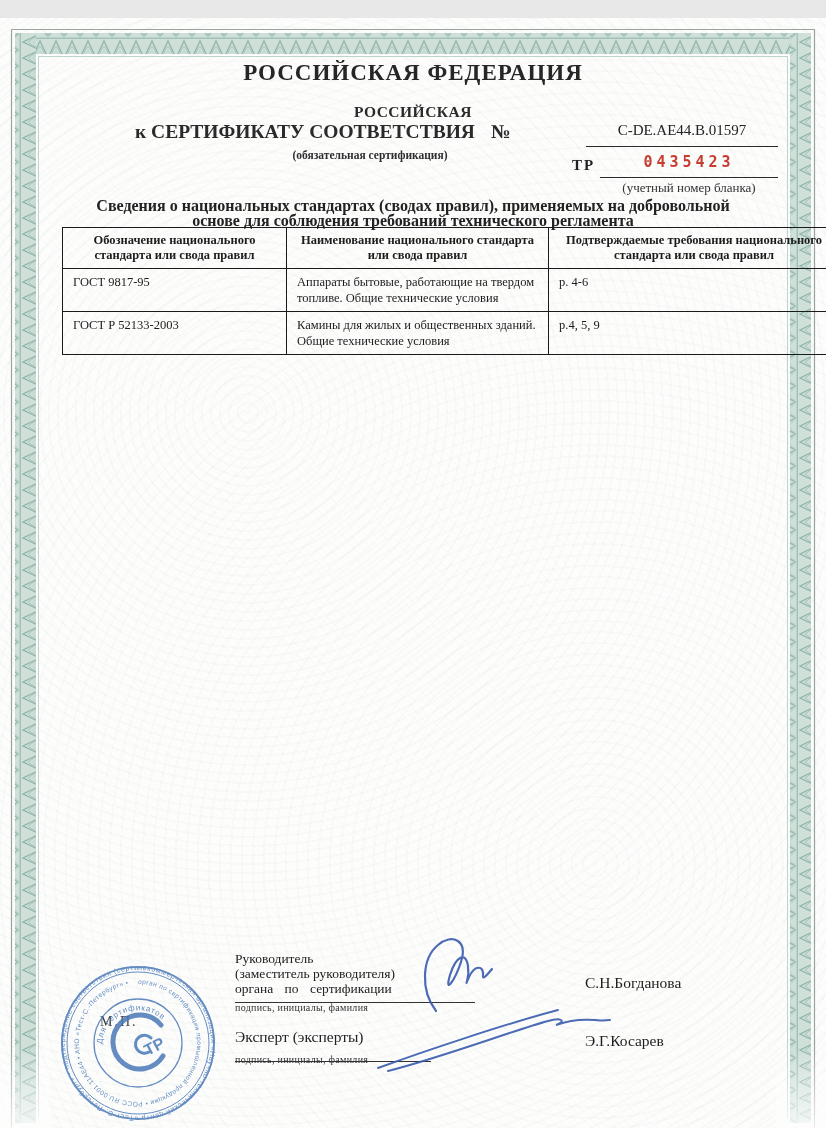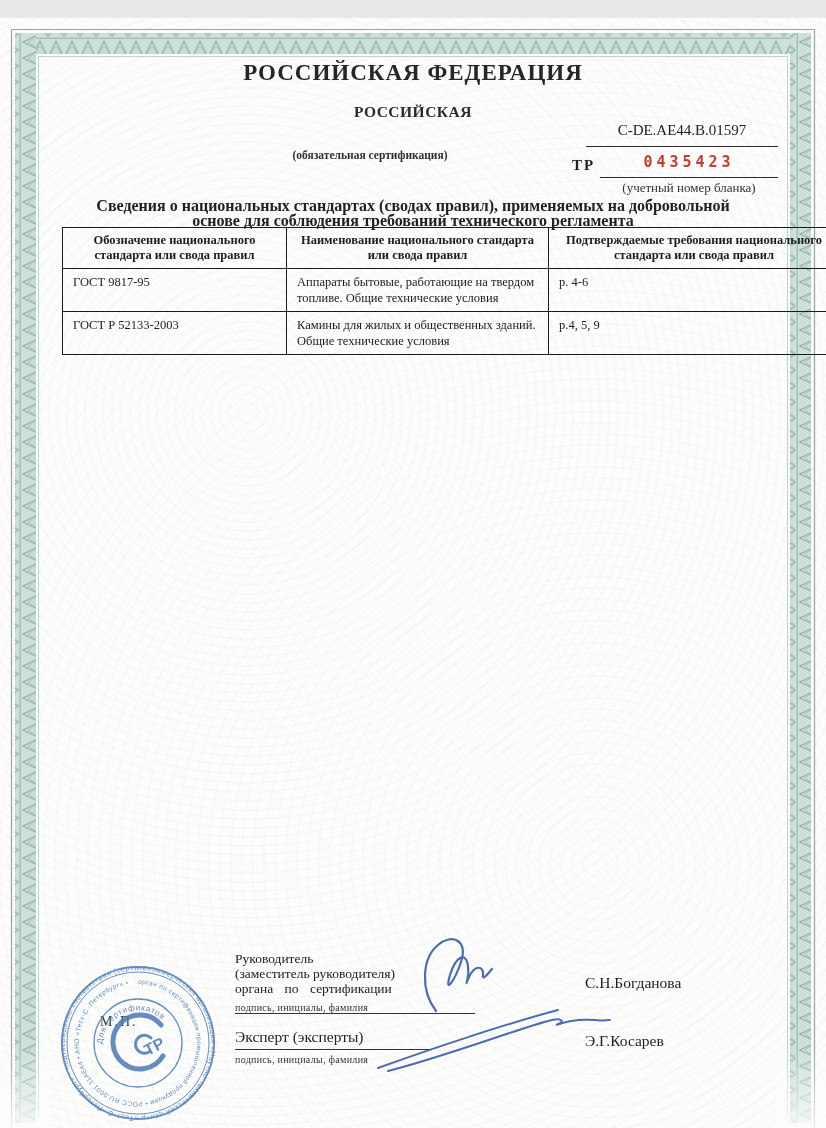--- a/index.html
+++ b/index.html
@@ -70,33 +70,33 @@
     padding:5px 10px;vertical-align:top;
   }
   .std-table th{
     font-weight:bold;text-align:center;line-height:15px;vertical-align:middle;
   }
   .std-table td{line-height:16px;}
   .col1{width:203px;}.col2{width:241px;}.col3{width:270px;}
   .sig-role{
     left:235px;top:933px;width:240px;
     font-size:13.5px;line-height:15px;color:#222;
-    border-bottom:1px solid #333;padding-bottom:17px;
+    border-bottom:1px solid #333;padding-bottom:6px;
   }
   .sig-role .spread{word-spacing:8px;}
   .sig-caption1{
     left:235px;top:984px;font-size:10px;color:#333;letter-spacing:.3px;
   }
   .sig-name-head{
     left:585px;top:956px;font-size:15.5px;color:#1e1e1e;
   }
   .expert-role{
     left:235px;top:1010px;width:196px;
     font-size:15.5px;color:#222;
-    border-bottom:1px solid #333;padding-bottom:3px;
+    border-bottom:1px solid #333;padding-bottom:15px;
   }
   .sig-caption2{
     left:235px;top:1036px;font-size:10px;color:#333;letter-spacing:.3px;
   }
   .sig-name-expert{
     left:585px;top:1014px;font-size:15.5px;color:#1e1e1e;
   }
   .mp-label{
     left:100px;top:996px;font-size:14px;letter-spacing:2px;color:#3c3c3c;z-index:1;
   }
@@ -144,20 +144,23 @@
     <line x1="787.5" y1="38" x2="787.5" y2="1100" stroke="#bcd4cc" stroke-width="1"></line>
 
     <rect x="0" y="1030" width="50" height="98" fill="url(#fadeW)"></rect>
     <rect x="776" y="1030" width="50" height="98" fill="url(#fadeW)"></rect>
     <line x1="14" y1="1112" x2="812" y2="1112" stroke="#e2e8e5" stroke-width="1.5"></line>
   </svg>
 
   <div class="abs title center">РОССИЙСКАЯ ФЕДЕРАЦИЯ</div>
   <div class="abs doc-type center">РОССИЙСКАЯ</div>
 
+  <div class="abs subtitle">
+    <span>к СЕРТИФИКАТУ СООТВЕТСТВИЯ</span><span class="numsign">№</span>
+  </div>
   <div class="abs cert-number">C-DE.AE44.B.01597</div>
   <div class="abs cert-kind center">(обязательная сертификация)</div>
 
   <div class="abs tr-label">ТР</div>
   <div class="abs blank-number-box">
     <span class="blank-number">0435423</span>
   </div>
   <div class="abs blank-caption">(учетный номер бланка)</div>
 
   <div class="abs intro center">

